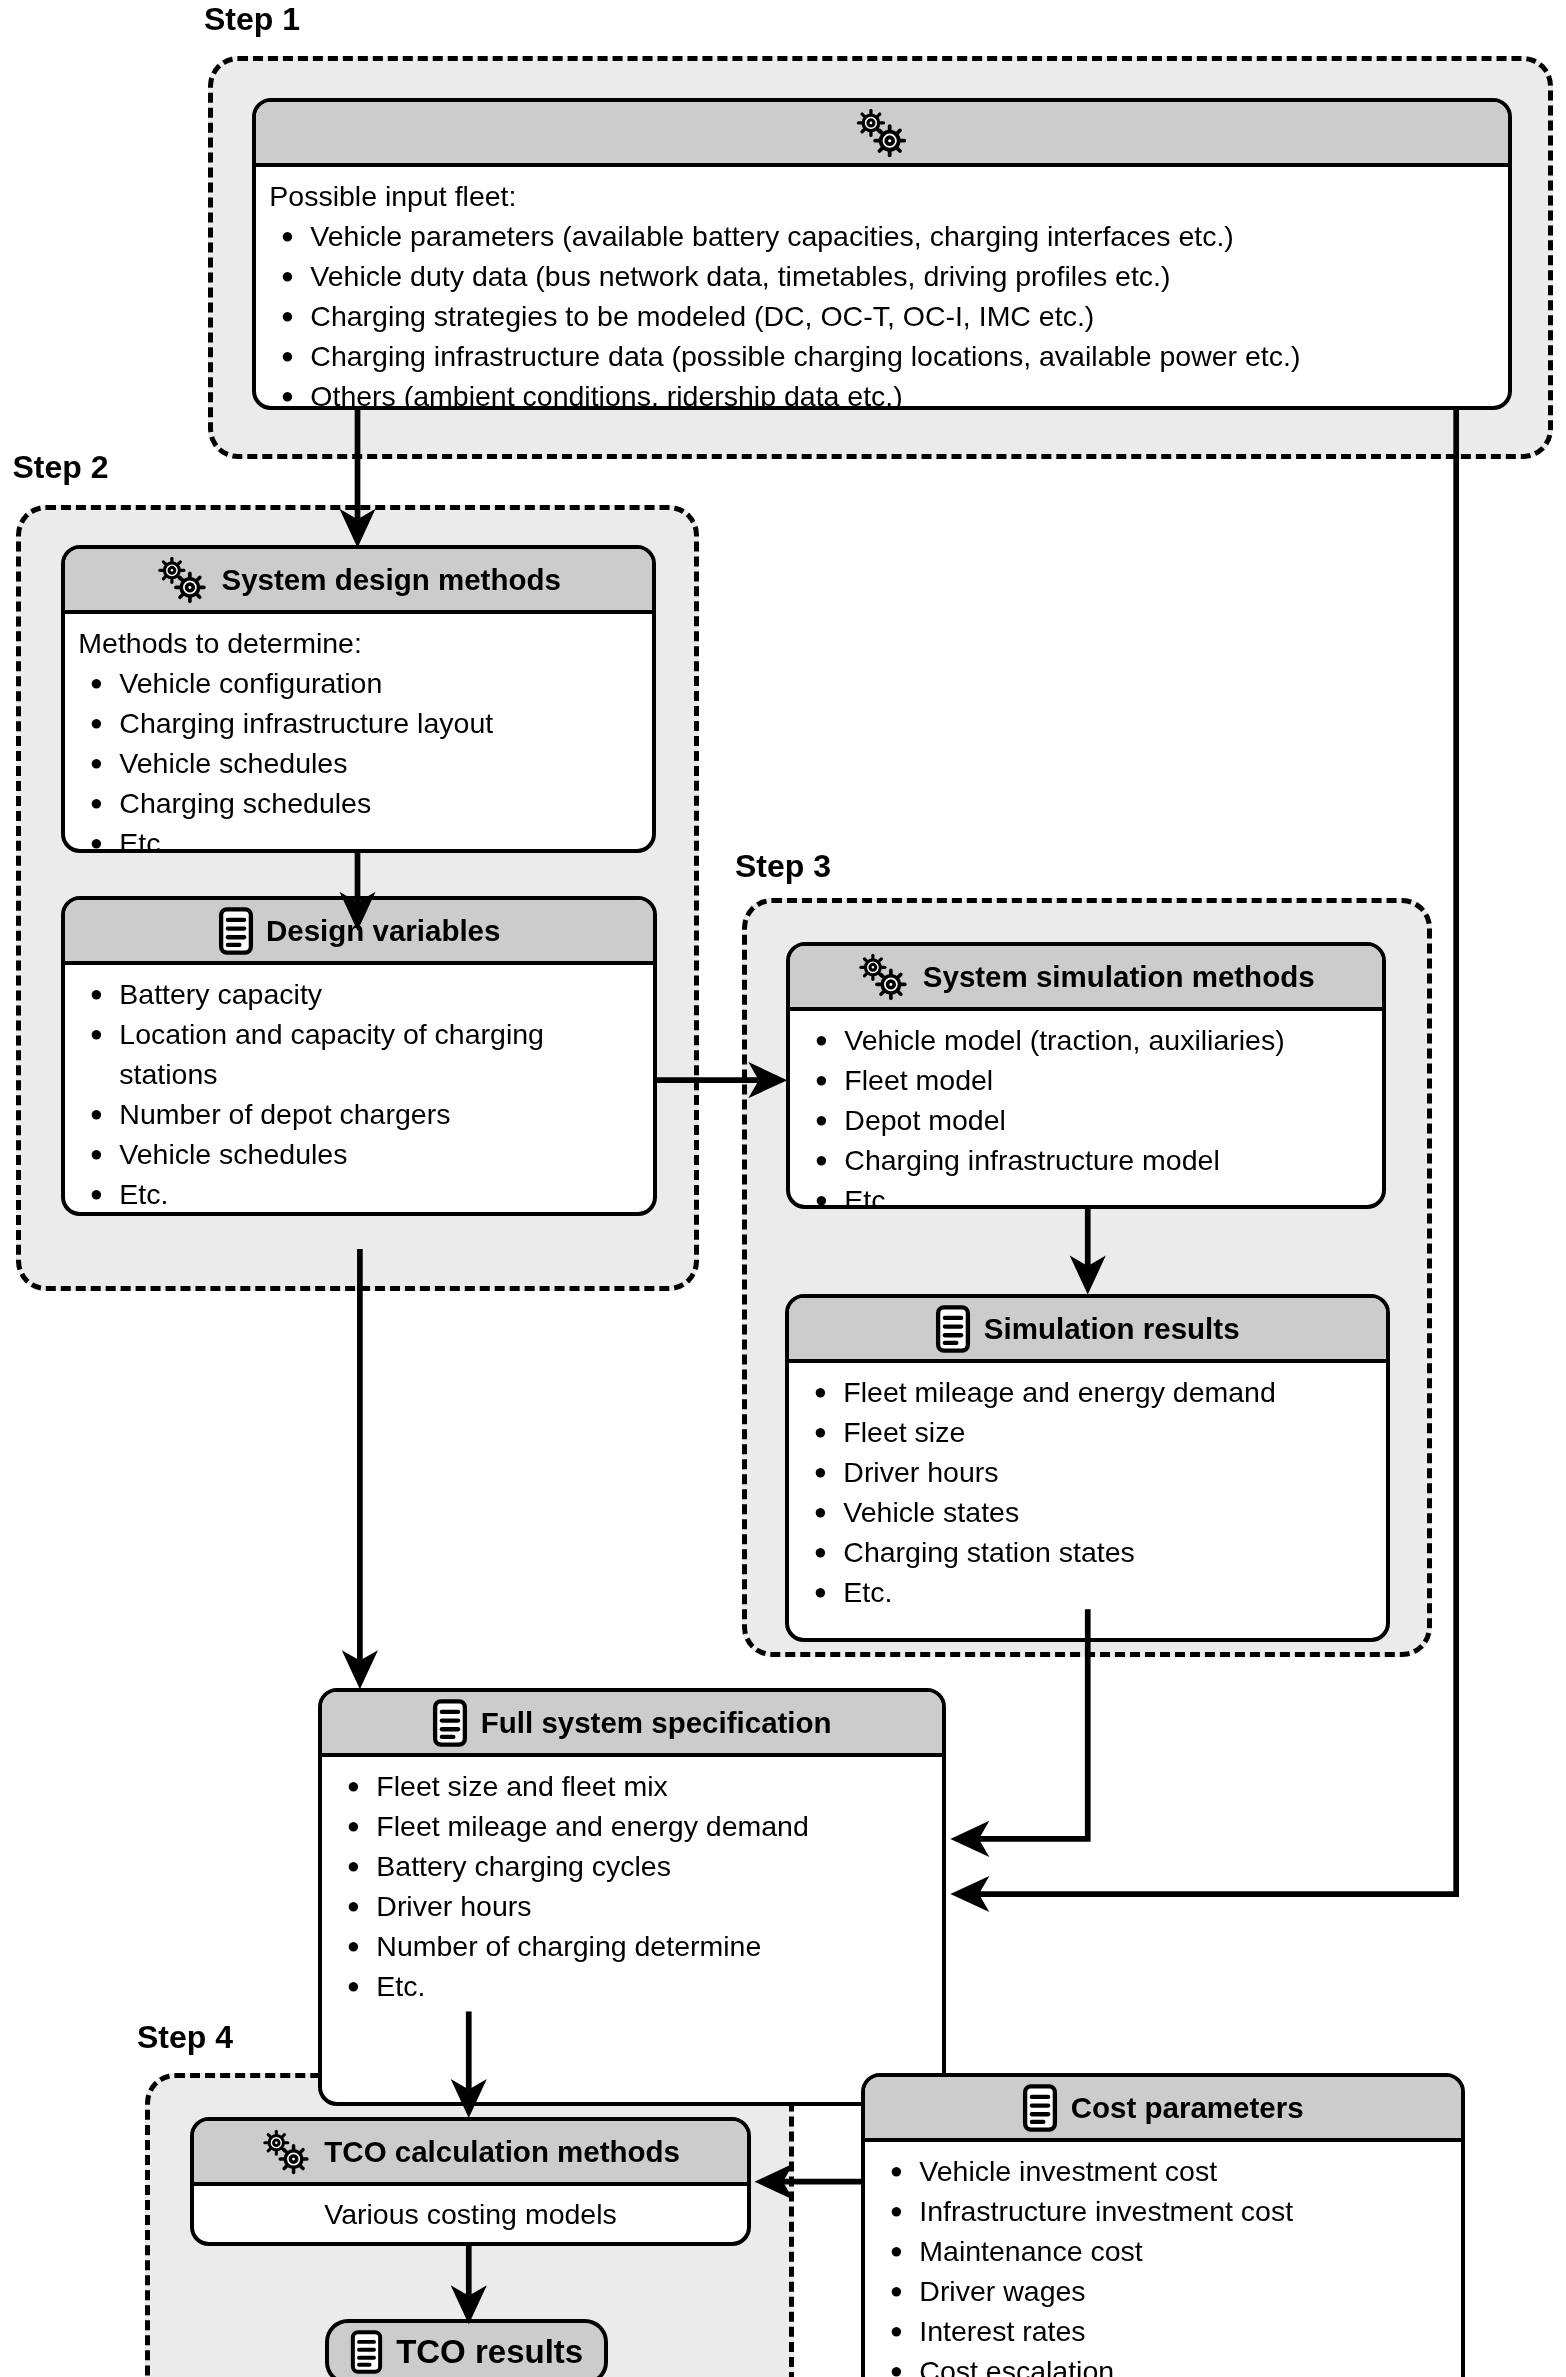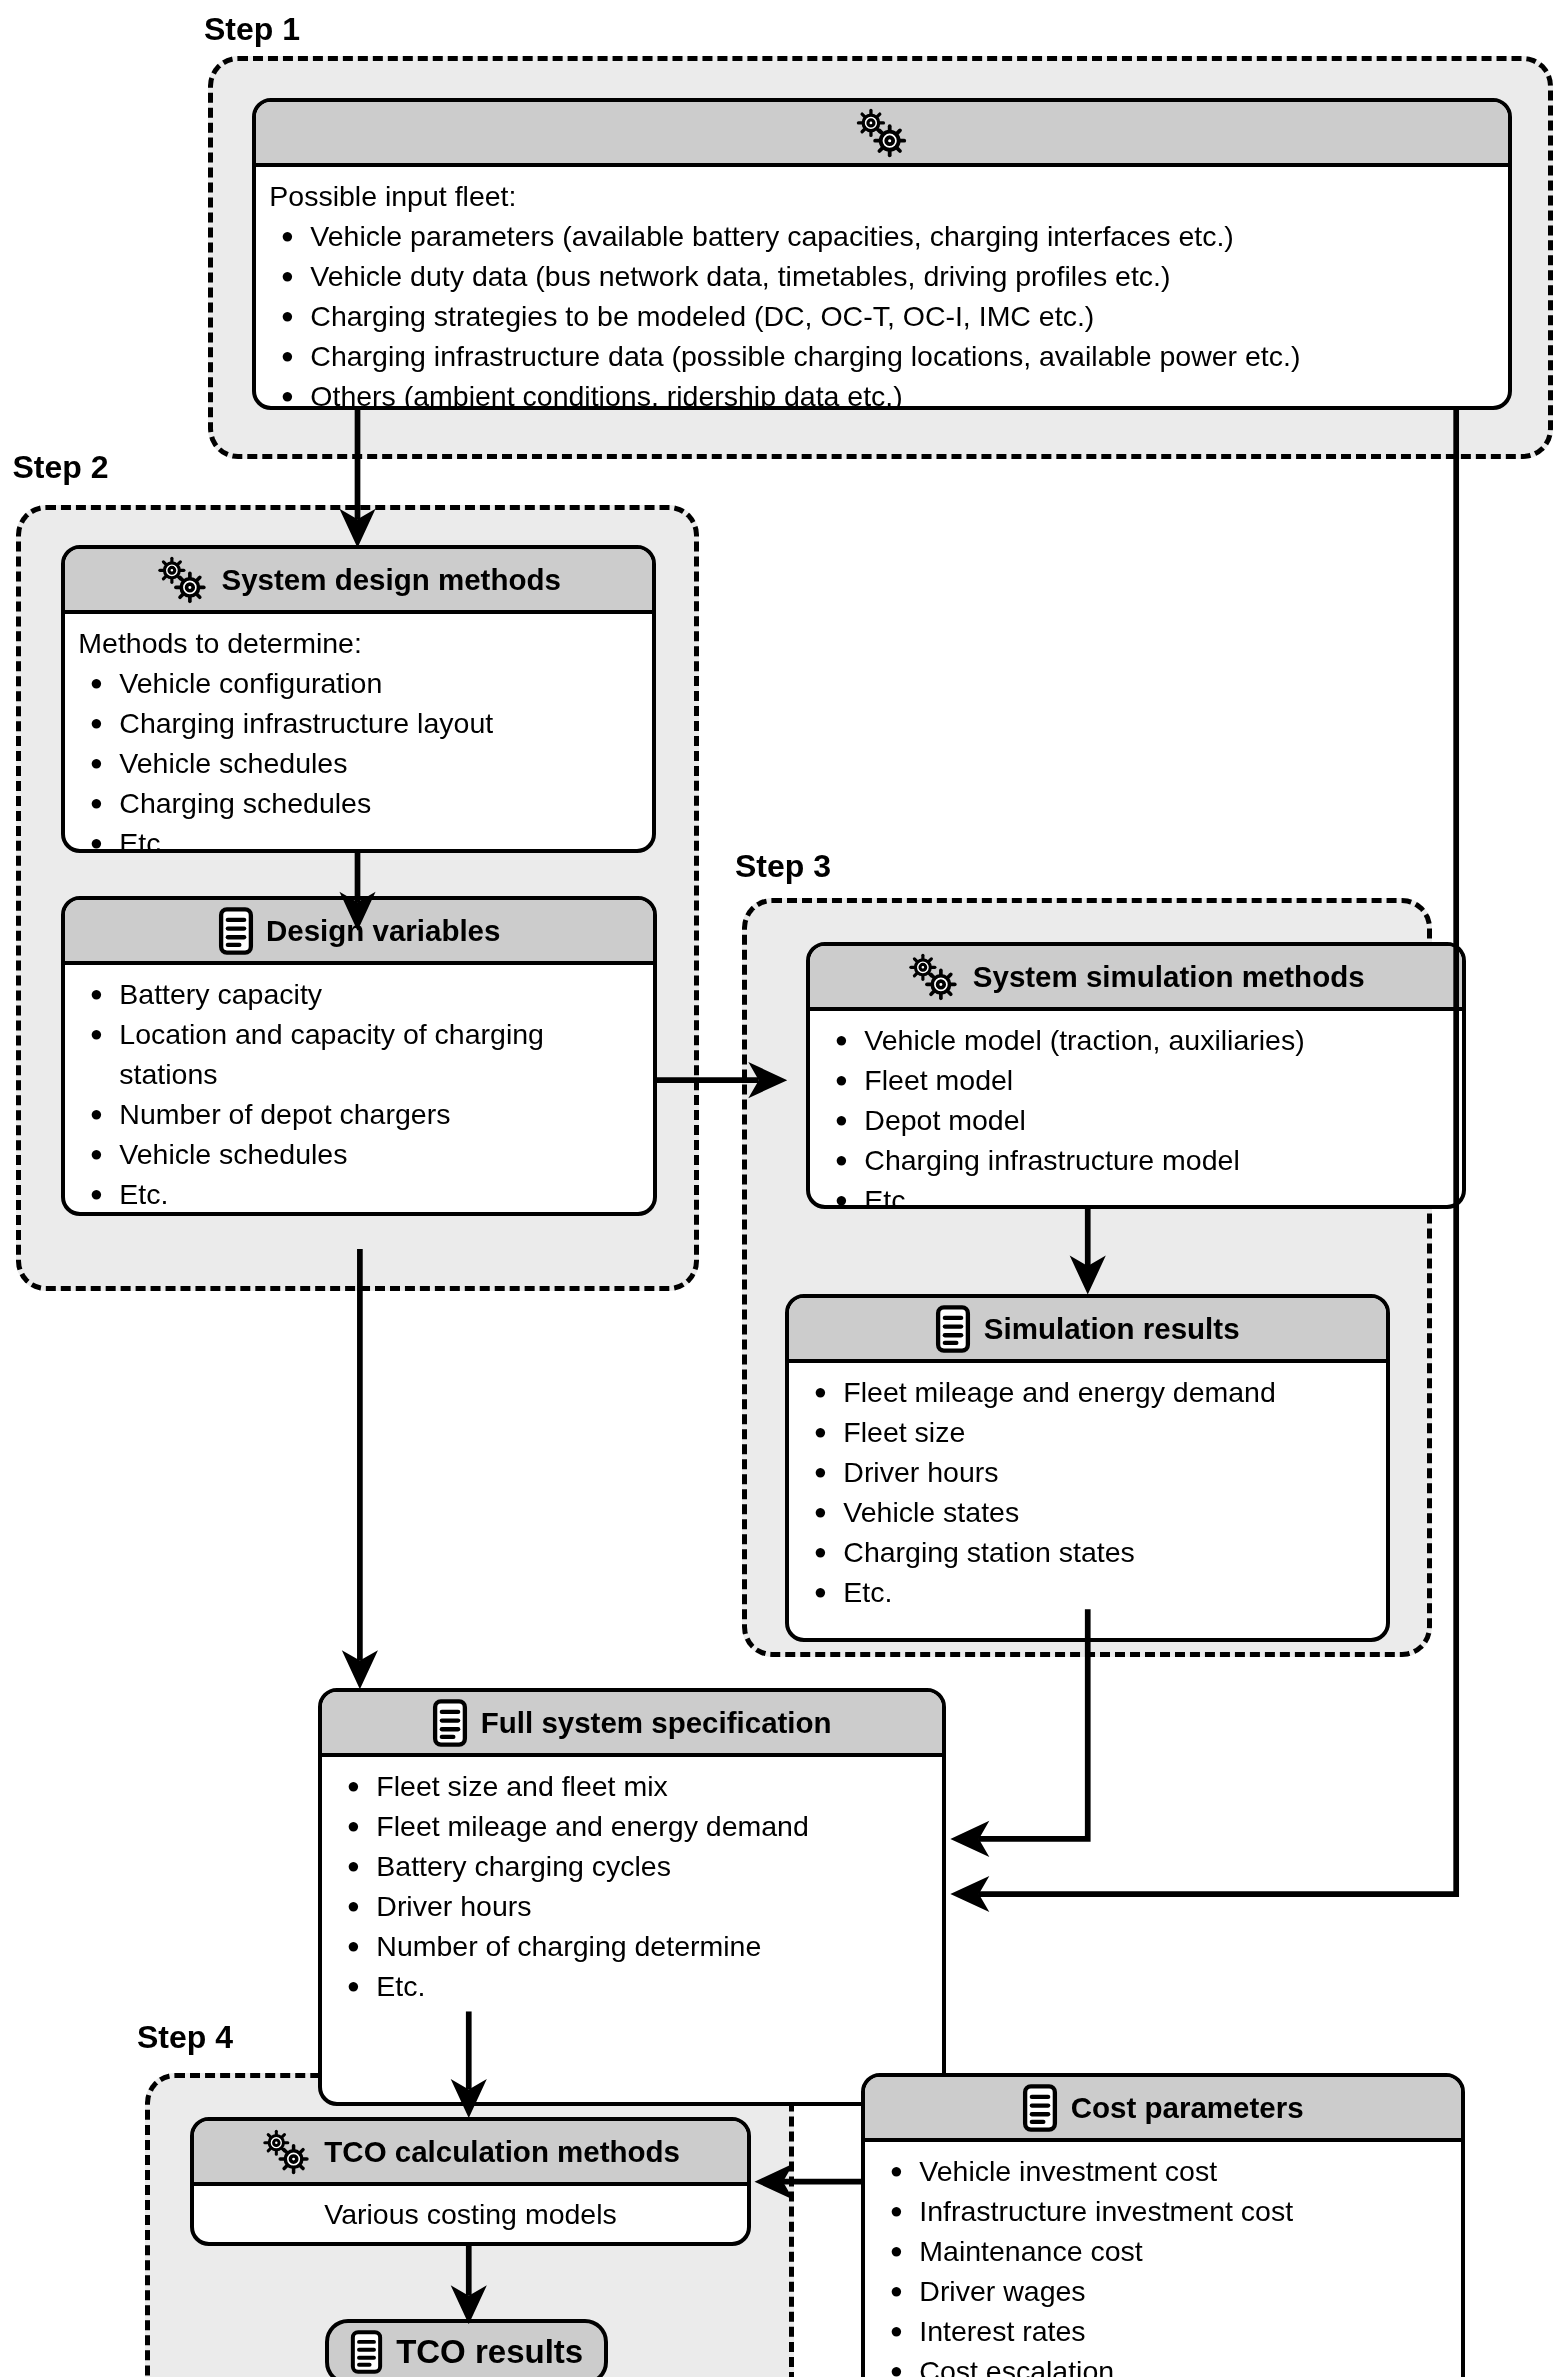--- a/index.html
+++ b/index.html
@@ -121,21 +121,21 @@
         <line x1="20" y1="45" x2="54" y2="45"></line>
         <line x1="20" y1="63" x2="54" y2="63"></line>
         <line x1="20" y1="79" x2="44" y2="79"></line>
       </g>
     </g>
   </defs>
 </svg>
 
 <div id="canvas">
 
-  <div class="step-label" style="left:204px;top:11px">Step 1</div>
+  <div class="step-label" style="left:204px;top:1px">Step 1</div>
   <div class="step-label" style="left:12.4px;top:449px">Step 2</div>
   <div class="step-label" style="left:735px;top:848px">Step 3</div>
   <div class="step-label" style="left:137px;top:2019px">Step 4</div>
 
   <div class="group" style="left:208px;top:56px;width:1345px;height:403px"></div>
   <div class="group" style="left:15.7px;top:505px;width:683px;height:786px"></div>
   <div class="group" style="left:742px;top:898px;width:690px;height:759px"></div>
   <div class="group" style="left:145px;top:2073px;width:649px;height:353px"></div>
 
   <div class="panel" style="left:252px;top:98px;width:1260px;height:312px">
@@ -186,21 +186,21 @@
       <ul class="bullets">
           <li>Battery capacity</li>
           <li>Location and capacity of charging stations</li>
           <li>Number of depot chargers</li>
           <li>Vehicle schedules</li>
           <li>Etc.</li>
         </ul>
     </div>
   </div>
 
-  <div class="panel" style="left:806px;top:942px;width:660px;height:267px">
+  <div class="panel" style="left:786px;top:942px;width:600px;height:267px">
     <div class="panel-header">
       <svg class="icon" width="53" height="48" viewBox="0 0 108 104">
           <use href="#gears-pair"></use>
         </svg>
       <span class="panel-title">System simulation methods</span>
     </div>
     <div class="panel-body">
       <ul class="bullets">
           <li>Vehicle model (traction, auxiliaries)</li>
           <li>Fleet model</li>

